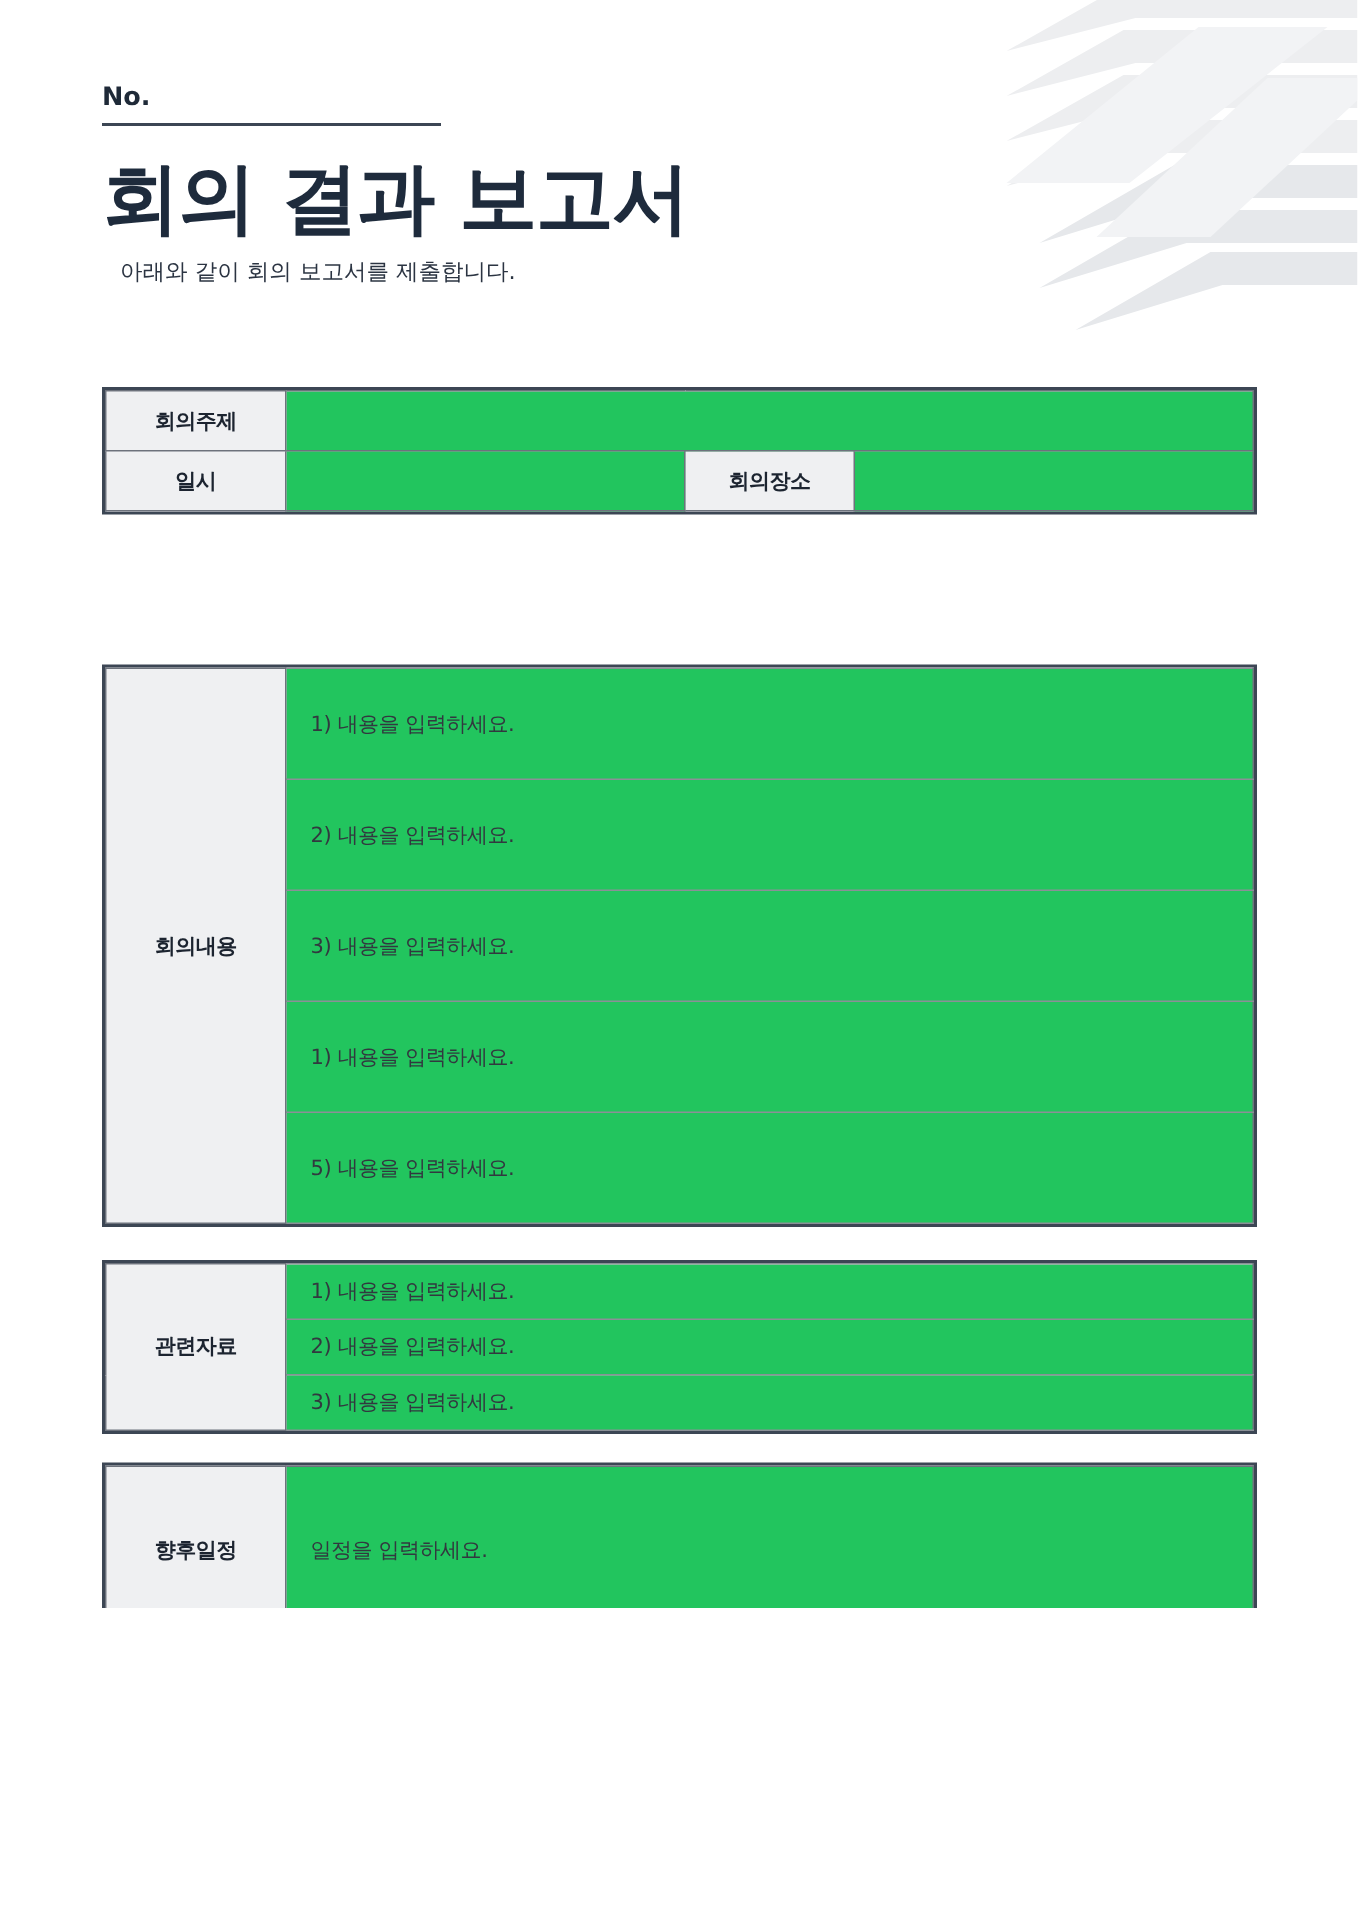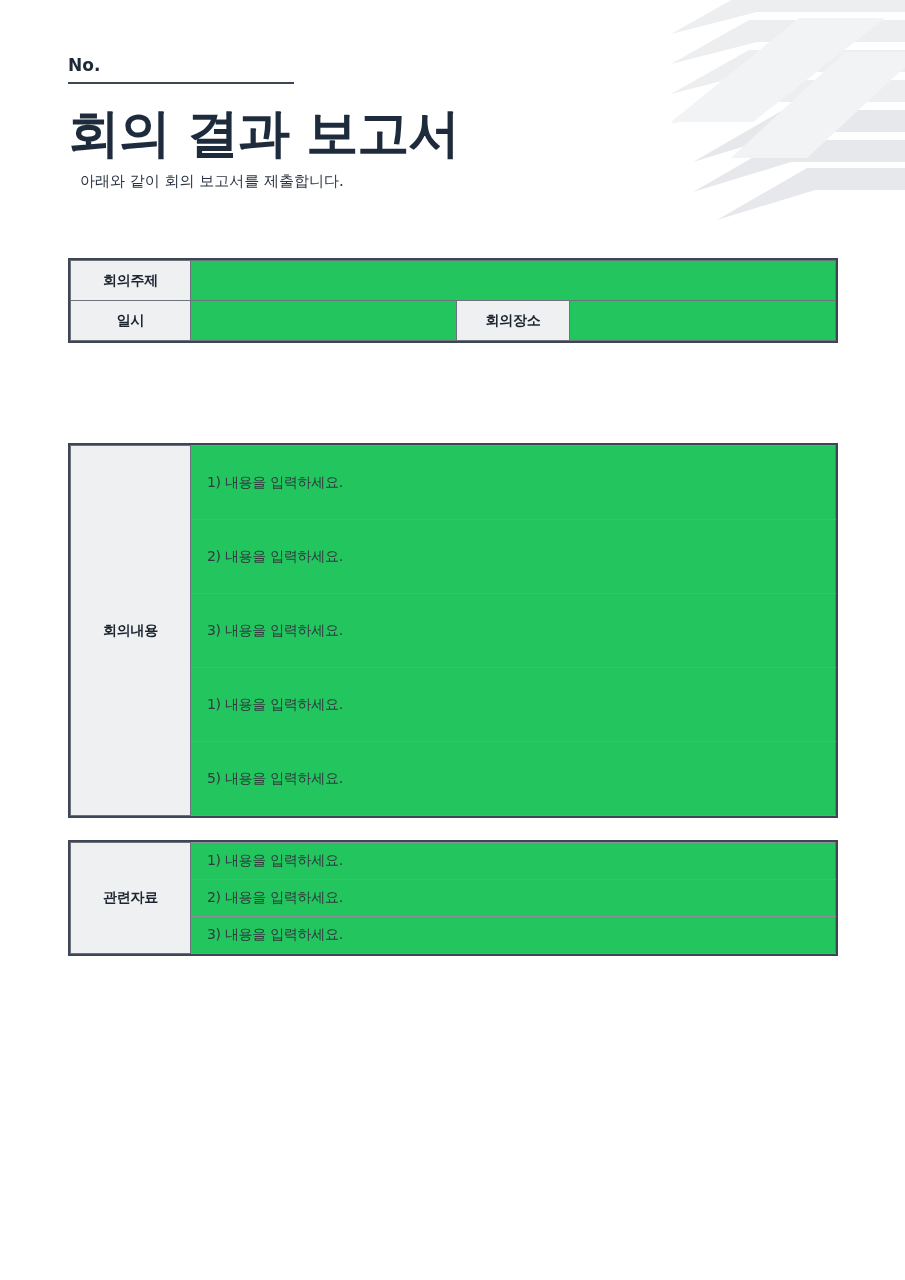--- a/index.html
+++ b/index.html
@@ -234,20 +234,34 @@
         <tr class="h37">
           <td class="val sep-row">2) 내용을 입력하세요.</td>
         </tr>
         <tr class="h37">
           <td class="val sep-row">3) 내용을 입력하세요.</td>
         </tr>
       </tbody>
     </table>
   </div>
 
+  <div class="tbl" id="table-schedule">
+    <table>
+      <colgroup>
+          <col class="col-label">
+          <col>
+        </colgroup>
+      <tbody>
+        <tr class="h112">
+          <td class="lbl">향후일정</td>
+          <td class="val">일정을 입력하세요.</td>
+        </tr>
+      </tbody>
+    </table>
+  </div>
 
   <div class="tbl" id="table-references">
     <table>
       <colgroup>
           <col class="col-label">
           <col>
         </colgroup>
       <tbody>
         <tr class="h112">
           <td class="lbl">회의장소</td>

